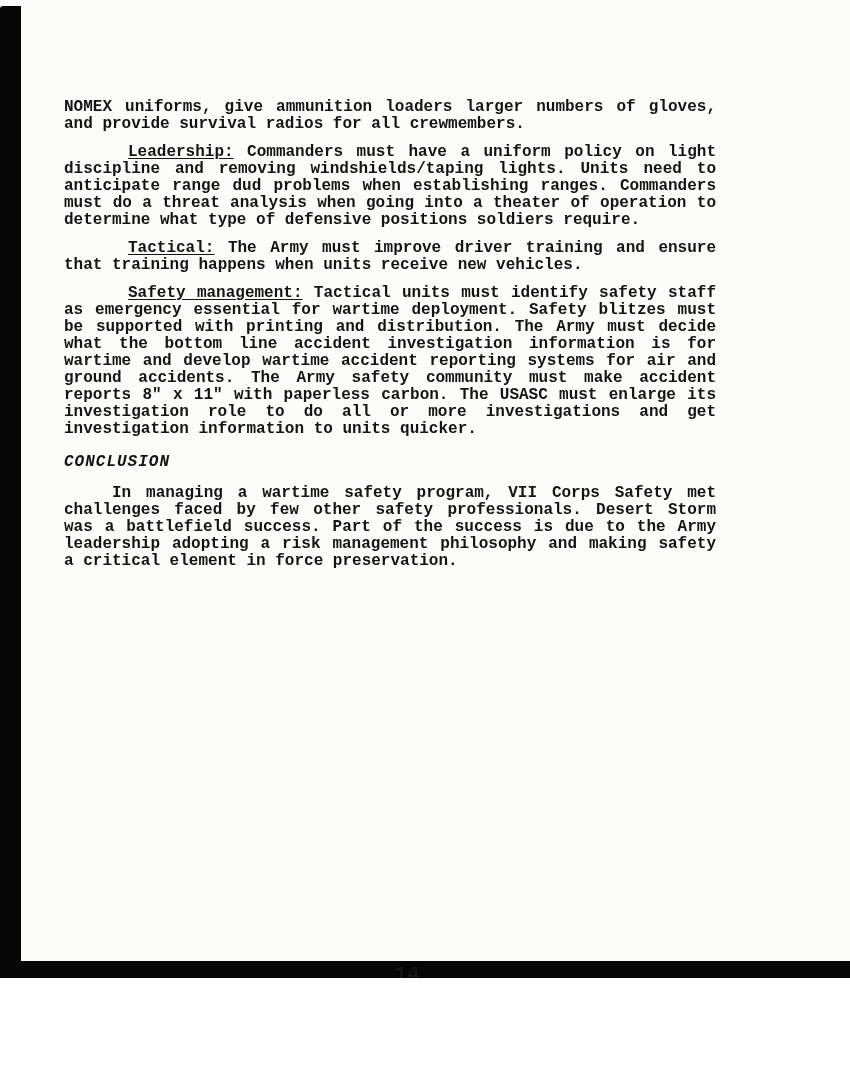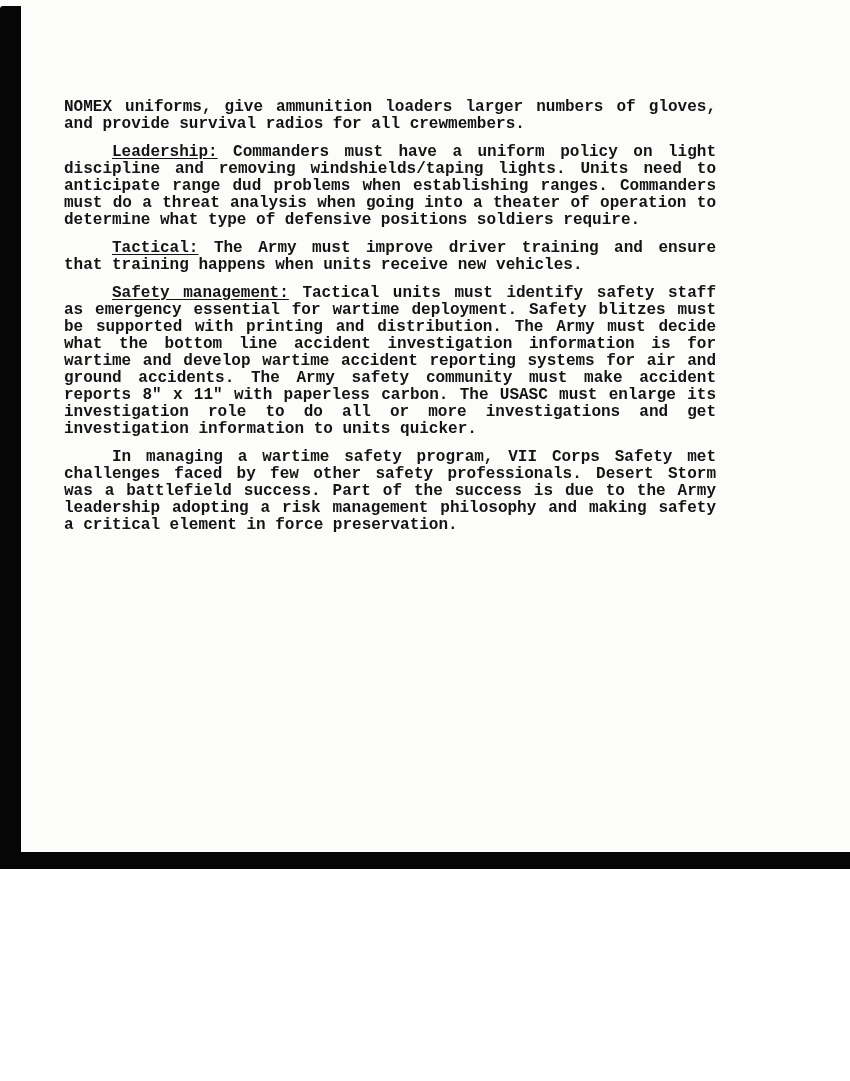--- a/index.html
+++ b/index.html
@@ -3,21 +3,21 @@
 <meta charset="utf-8">
 <style>
   html, body {
     margin: 0;
     padding: 0;
     background: #ffffff;
   }
   .page {
     position: relative;
     width: 850px;
-    height: 869px;
+    height: 978px;
     background: #fcfcfa;
     overflow: hidden;
     font-family: "Liberation Mono", "DejaVu Sans Mono", monospace;
     color: #141414;
   }
   
   .scan-bar-left {
     position: absolute;
     left: 0;
     top: 6px;
@@ -46,20 +46,21 @@
   }
   .doc-body p.para {
     margin: 0 0 11px 0;
   }
   .doc-body p.para.indent {
     text-indent: 48px;
   }
   .doc-body .lead {
     text-decoration: underline;
     text-underline-offset: 2px;
+    margin-left: 16px;
   }
   .doc-body .heading {
     font-weight: bold;
     font-style: italic;
     letter-spacing: 1px;
     margin: 16px 0 14px 0;
     text-align: left;
   }
   .page-number {
     position: absolute;
@@ -77,17 +78,18 @@
 
 <div class="page">
   <div class="scan-bar-left"></div>
   <div class="scan-bar-bottom"></div>
 
   <div class="doc-body">
       <p class="para">NOMEX uniforms, give ammunition loaders larger numbers of gloves, and provide survival radios for all crewmembers.</p>
       <p class="para indent"><span class="lead">Leadership:</span>  Commanders must have a uniform policy on light discipline and removing windshields/taping lights.  Units need to anticipate range dud problems when establishing ranges. Commanders must do a threat analysis when going into a theater of operation to determine what type of defensive positions soldiers require.</p>
       <p class="para indent"><span class="lead">Tactical:</span>  The Army must improve driver training and ensure that training happens when units receive new vehicles.</p>
       <p class="para indent"><span class="lead">Safety management:</span>  Tactical units must identify safety staff as emergency essential for wartime deployment.  Safety blitzes must be supported with printing and distribution.  The Army must decide what the bottom line accident investigation information is for wartime and develop wartime accident reporting systems for air and ground accidents.  The Army safety community must make accident reports 8" x 11" with paperless carbon.  The USASC must enlarge its investigation role to do all or more investigations and get investigation information to units quicker.</p>
+      <div class="heading">CONCLUSION</div>
       <p class="para indent">In managing a wartime safety program, VII Corps Safety met challenges faced by few other safety professionals.  Desert Storm was a battlefield success.  Part of the success is due to the Army leadership adopting a risk management philosophy and making safety a critical element in force preservation.</p>
     </div>
 
   <div class="page-number">14</div>
 </div>
 
 </body></html>

